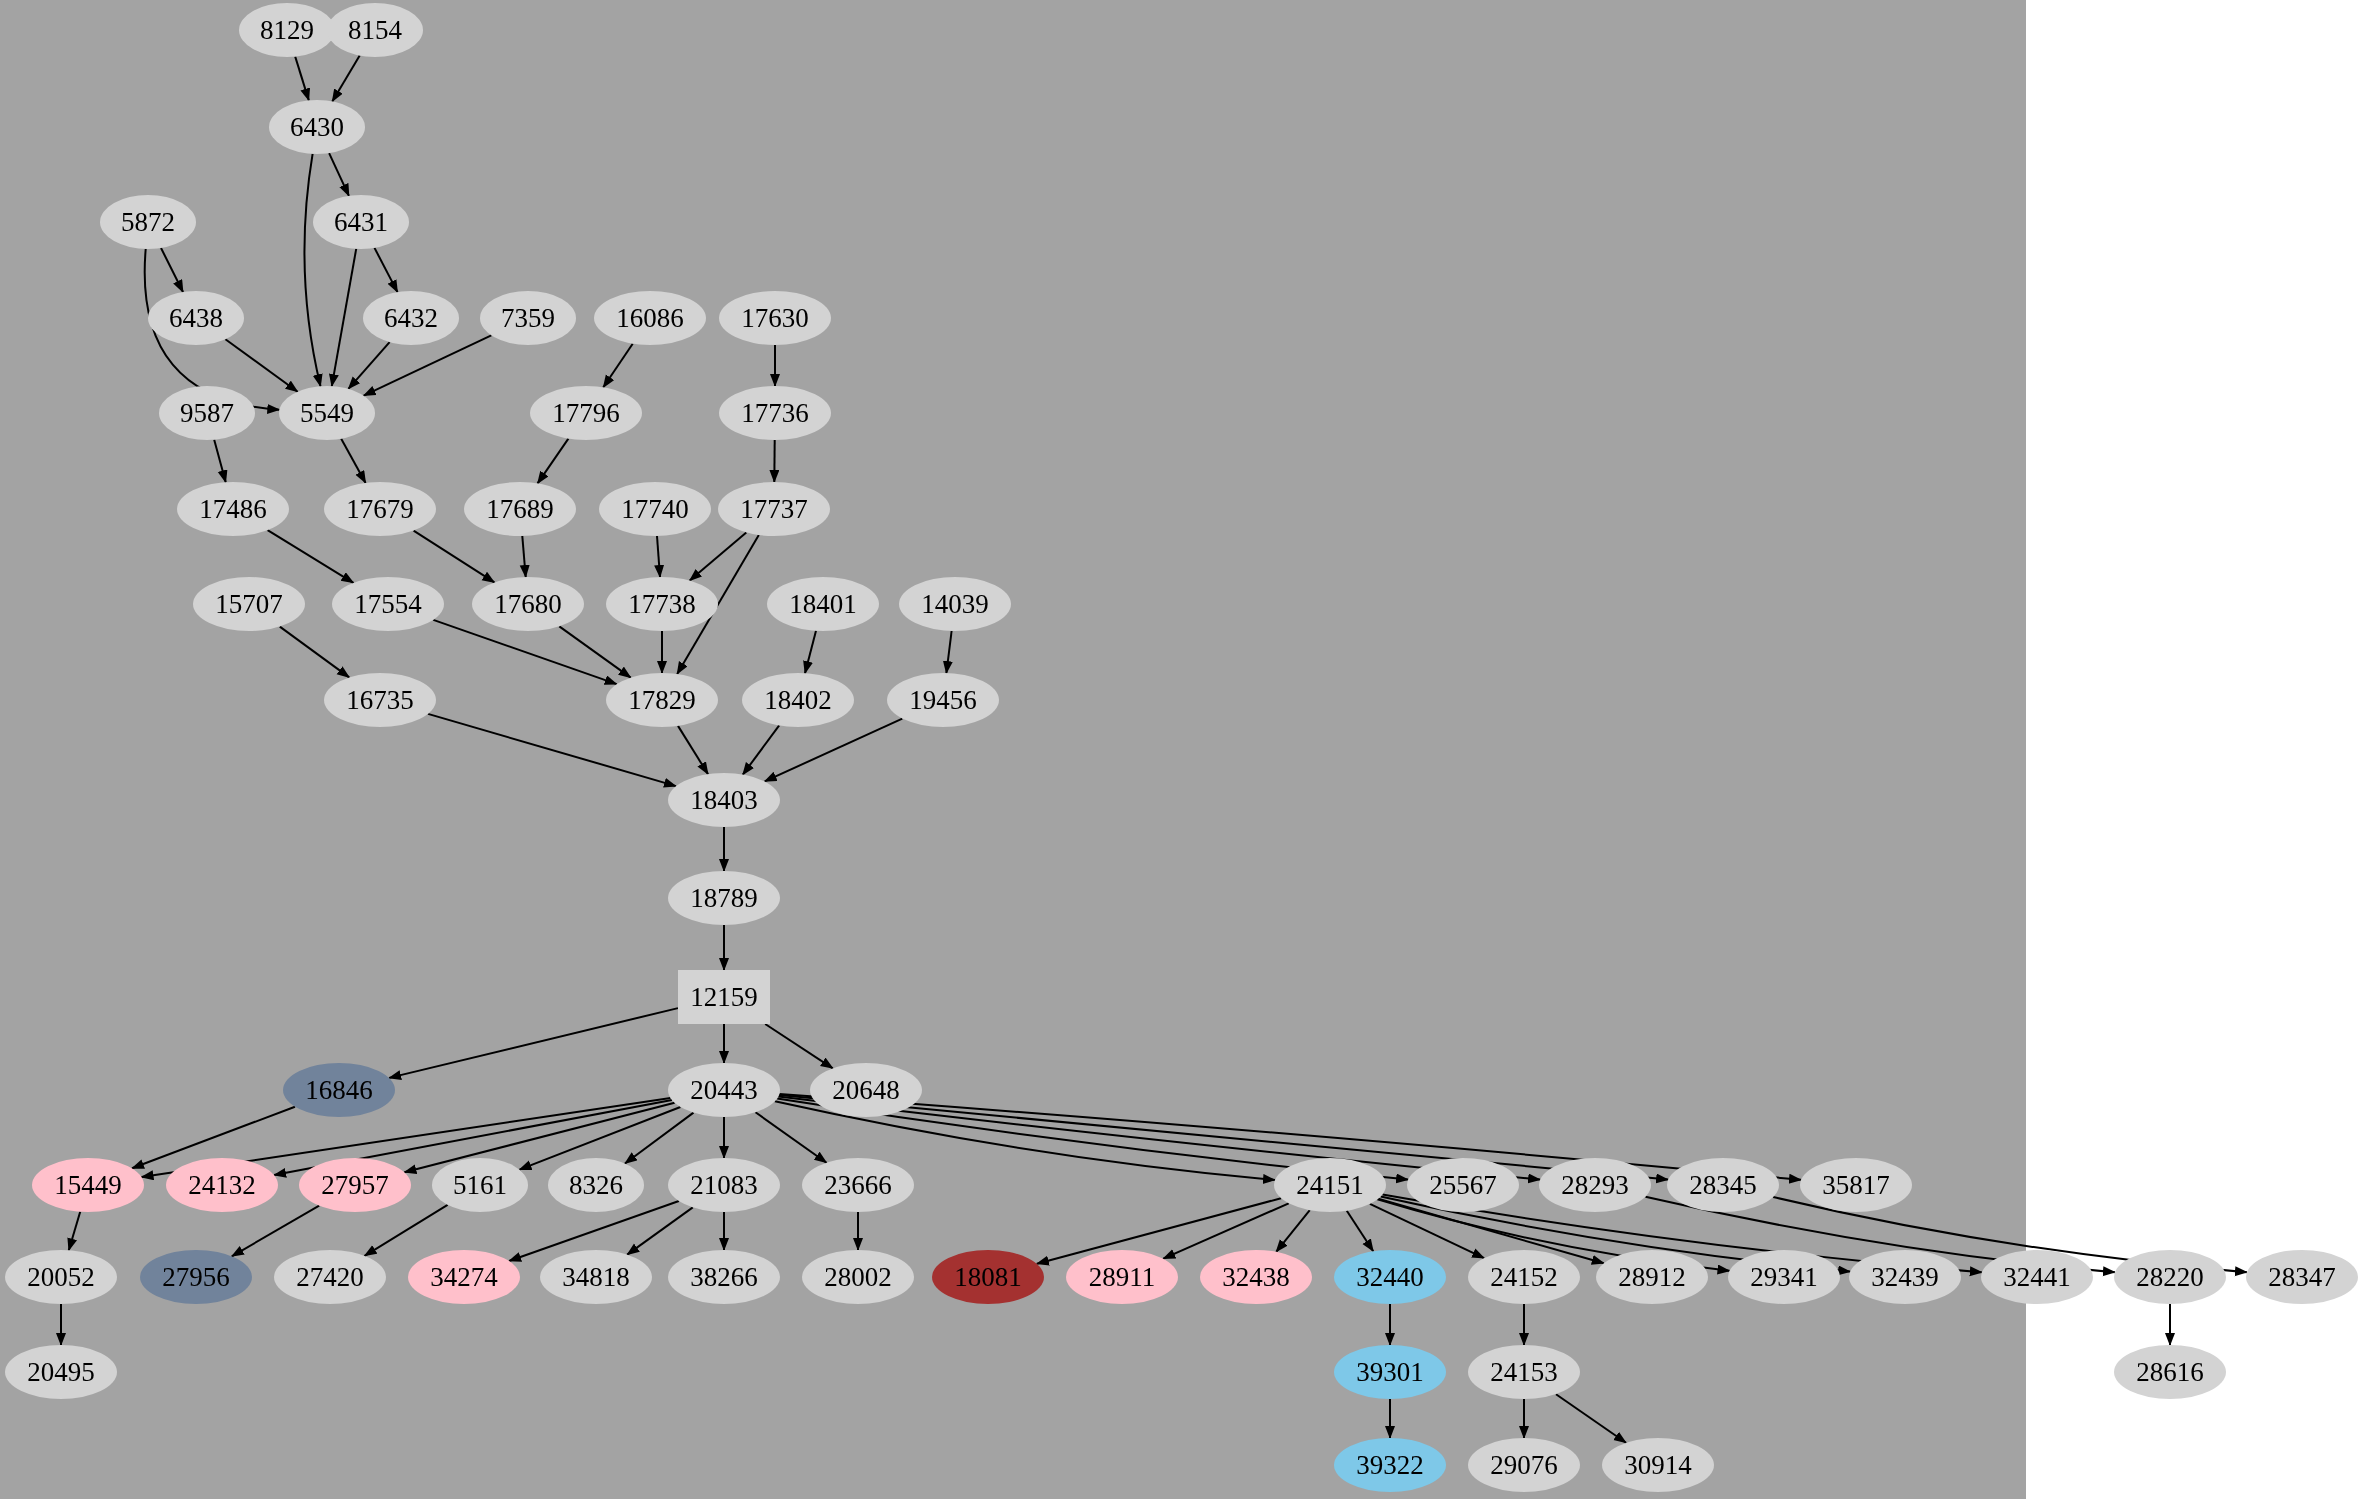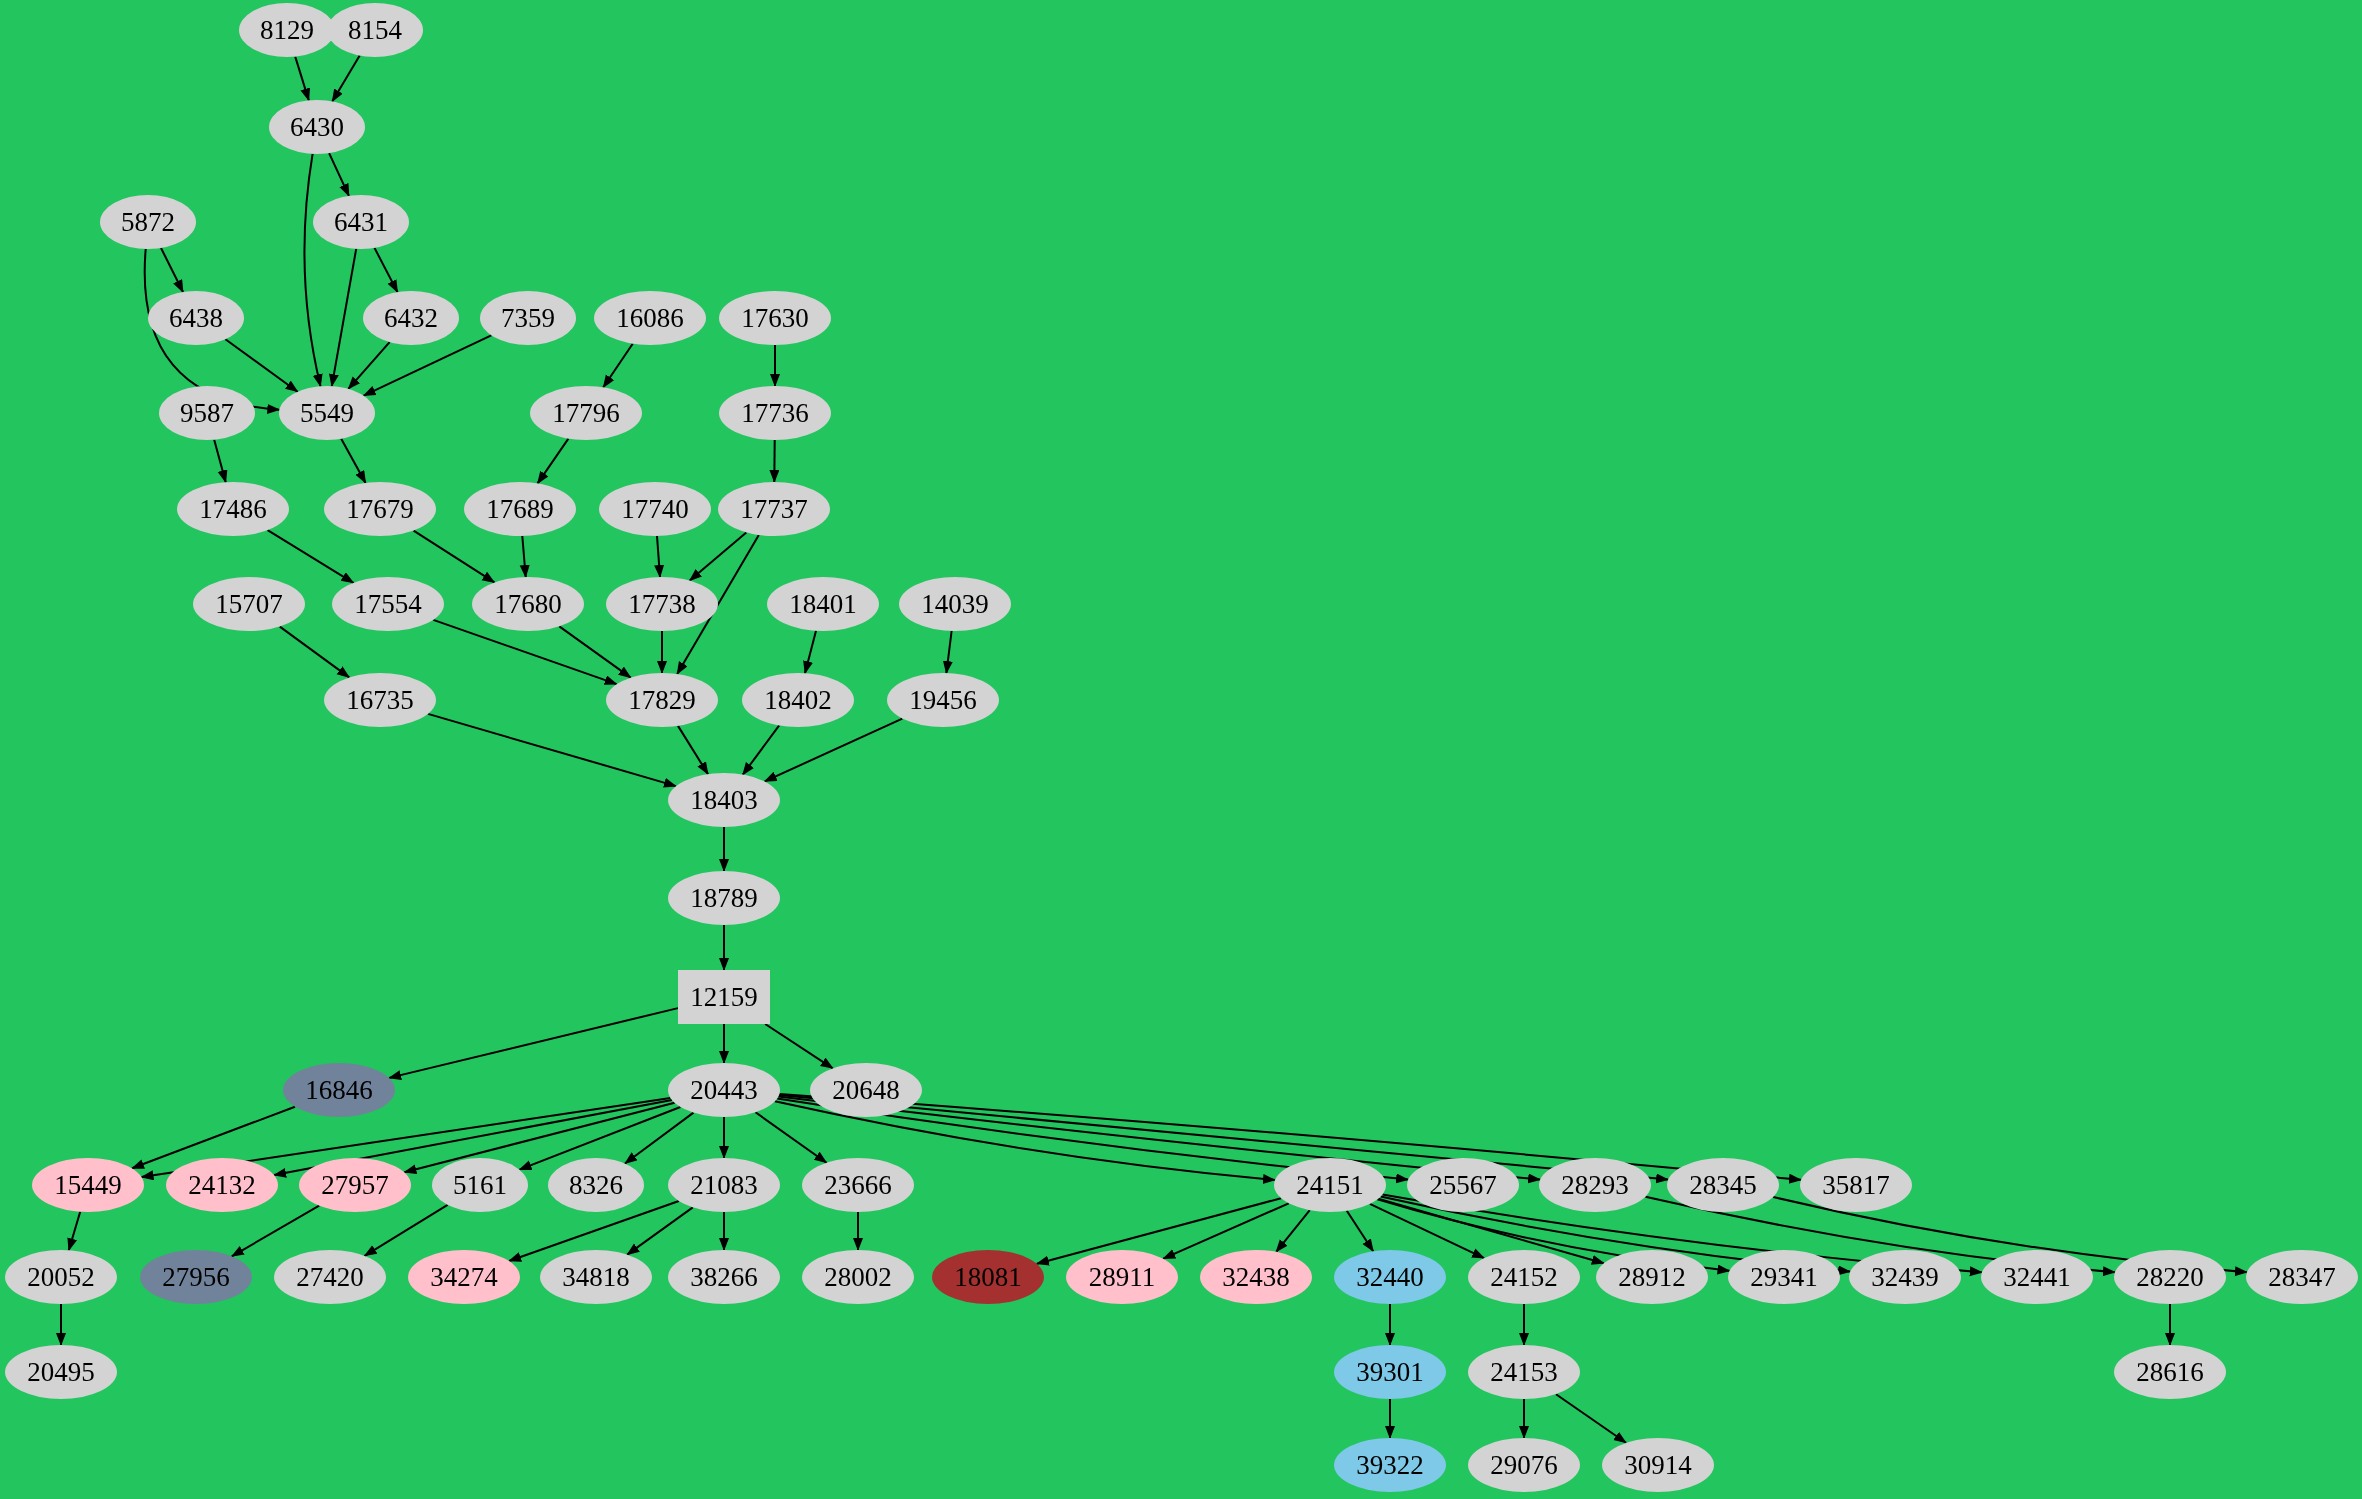--- a/index.html
+++ b/index.html
@@ -1,20 +1,20 @@
 <!DOCTYPE html>
 <html><head>
 <meta charset="utf-8">
 <style>
   html, body { margin: 0; padding: 0; background: #ffffff; }
   .page {
     position: relative;
-    width: 2362px;
+    width: 2026px;
     height: 1499px;
-    background: #22c55e;
+    background: #a3a3a3;
     font-family: "Liberation Serif", "DejaVu Serif", serif;
   }
   #graph-svg { position: absolute; left: 0; top: 0; width: 2362px; height: 1499px; }
   .edge { fill: none; stroke: #000000; stroke-width: 2px; }
   .node-label {
     font-family: "Liberation Serif", "DejaVu Serif", serif;
     font-size: 27px;
     fill: #000000;
     text-anchor: middle;
   }

